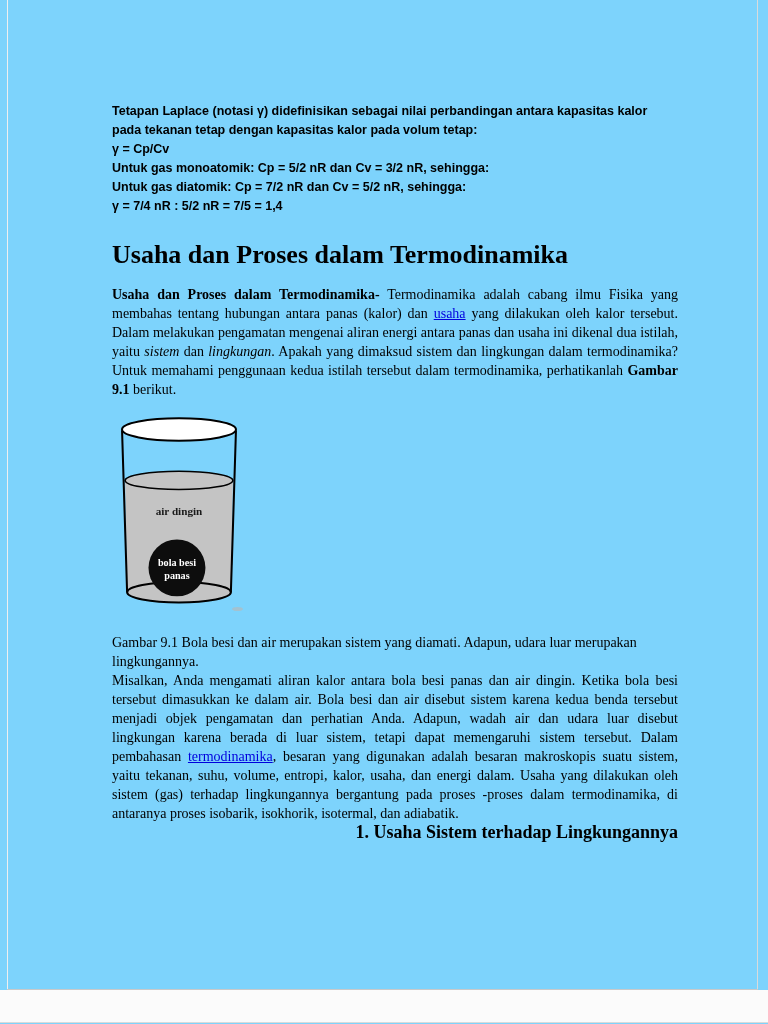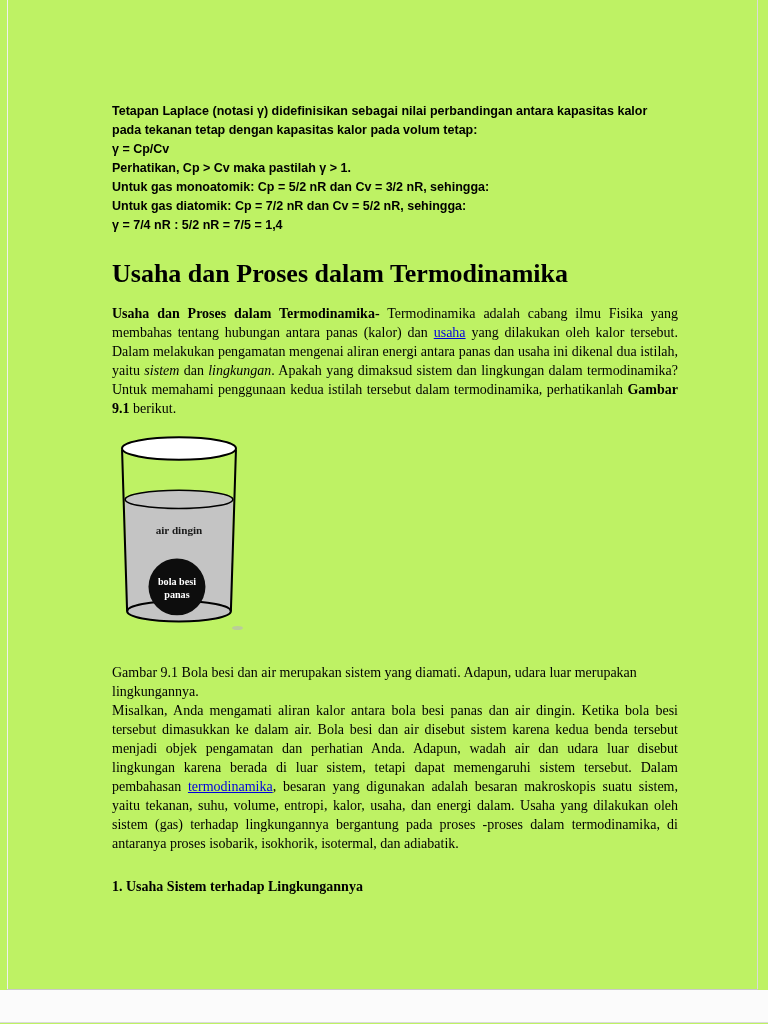--- a/index.html
+++ b/index.html
@@ -7,21 +7,21 @@
   body {
     width:768px; height:1024px;
     font-family:"Liberation Serif", serif;
     color:#000;
     position:relative;
     overflow:hidden;
   }
   .page {
     position:relative;
     width:768px; height:1024px;
-    background:#bef264;
+    background:#7dd3fc;
     overflow:hidden;
   }
   
   .edge-right  { position:absolute; left:757px; top:0; width:1px; height:989px; background:#dadada; }
   .edge-left   { position:absolute; left:7px;  top:0; width:1px; height:989px; background:#efefef; }
   .edge-bottom { position:absolute; left:7px;  top:989px; width:751px; height:1px; background:#c9c9c9; }
   .edge-bottom2{ position:absolute; left:0;    top:1022px; width:768px; height:1px; background:#dadada; }
   .below-page  { position:absolute; left:0; top:990px; width:768px; height:32px; background:#fbfbfb; }
 
   .content {
@@ -65,44 +65,43 @@
   }
   .smudge {
     position:absolute;
     left:112px; top:190px;
     width:11px; height:4px;
     background:#b9b9b9;
     border-radius:50%;
     opacity:0.65;
   }
 
-  .caption { margin-top:23px; }
+  .caption { margin-top:12px; }
   .para2   { }
 
   .subheading {
     font-family:"Liberation Serif", serif;
-    font-size:14px;
+    font-size:18px;
     line-height:19px;
     font-weight:bold;
-    margin-top:24px;
+    text-align:right;
   }
 
   svg text { font-family:"Liberation Serif", serif; }
 </style>
 </head>
 <body>
 
 <div class="page">
 
   <div class="content">
 
     <section class="sans-block">
       <p>Tetapan Laplace (notasi γ) didefinisikan sebagai nilai perbandingan antara kapasitas kalor pada tekanan tetap dengan kapasitas kalor pada volum tetap:</p>
       <p>γ = Cp/Cv</p>
-      <p>Perhatikan, Cp &gt; Cv maka pastilah γ &gt; 1.</p>
       <p>Untuk gas monoatomik: Cp = 5/2 nR dan Cv = 3/2 nR, sehingga:</p>
       <p>Untuk gas diatomik: Cp = 7/2 nR dan Cv = 5/2 nR, sehingga:</p>
       <p>γ = 7/4 nR : 5/2 nR = 7/5 = 1,4</p>
     </section>
 
     <h1 class="title">Usaha dan Proses dalam Termodinamika</h1>
 
     <p class="body justify"><b>Usaha dan Proses dalam Termodinamika-</b><span> Termodinamika adalah cabang ilmu Fisika yang membahas tentang hubungan antara panas (kalor) dan </span><a class="doc-link">usaha</a><span> yang dilakukan oleh kalor tersebut. Dalam melakukan pengamatan mengenai aliran energi antara panas dan usaha ini dikenal dua istilah, yaitu </span><i>sistem</i><span> dan </span><i>lingkungan</i><span>. Apakah yang dimaksud sistem dan lingkungan dalam termodinamika? Untuk memahami penggunaan kedua istilah tersebut dalam termodinamika, perhatikanlah </span><b>Gambar 9.1</b><span> berikut.</span></p>
 
     <figure class="figure-wrap">

